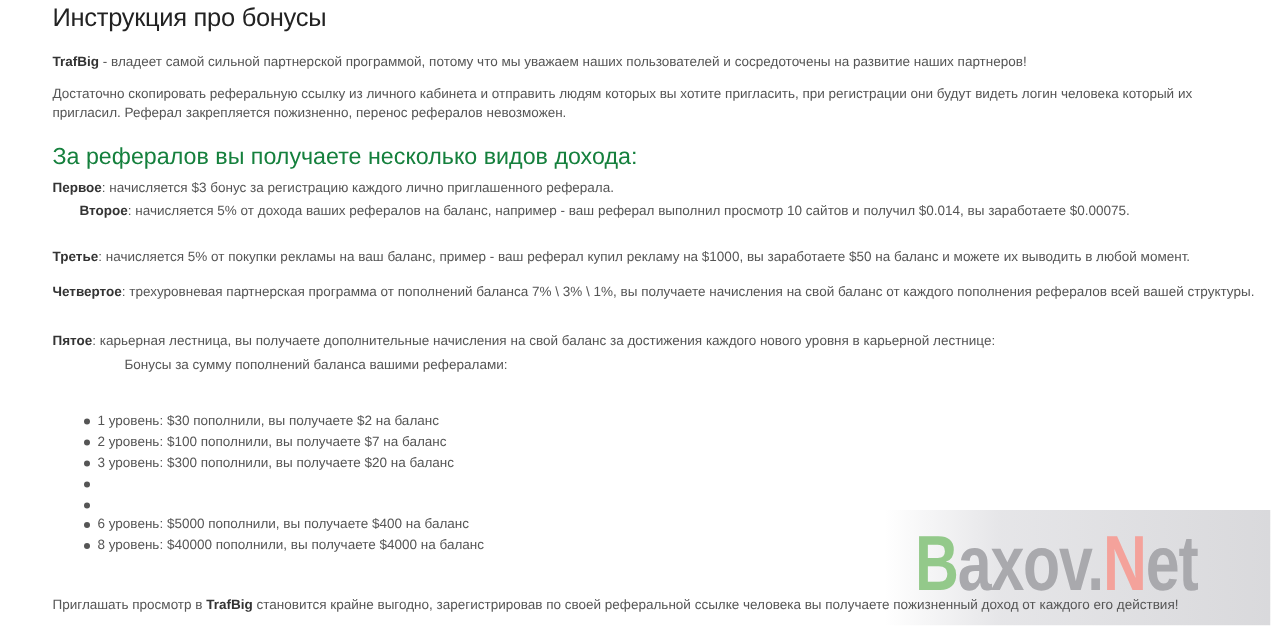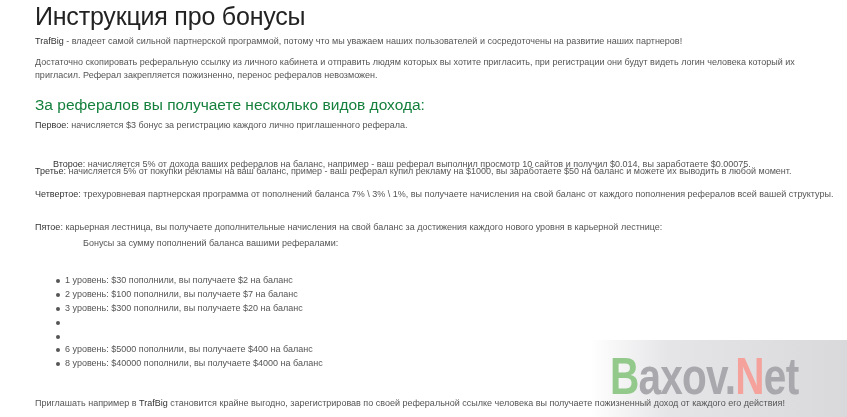--- a/index.html
+++ b/index.html
@@ -18,39 +18,39 @@
     .page {
       position: absolute;
       left: 35px;
       top: 0;
       width: 800px;
     }
     .title {
       position: absolute;
       left: 0;
       top: 2px;
-      font-size: 25px;
+      font-size: 17px;
       font-weight: normal;
       color: #222;
       letter-spacing: -0.2px;
       white-space: nowrap;
       margin: 0;
     }
     .p {
       position: absolute;
       left: 0;
       font-size: 9px;
       line-height: 13px;
       color: #555;
       white-space: nowrap;
       margin: 0;
     }
     .p b {
       color: #333;
-      font-weight: normal;
+      font-weight: bold;
     }
     .h2 {
       position: absolute;
       left: 0;
       top: 96px;
       font-size: 15.5px;
       color: #15803d;
       white-space: nowrap;
       margin: 0;
       font-weight: normal;
@@ -121,21 +121,21 @@
   <p class="p" style="top:56px;">
     <span>Достаточно скопировать реферальную ссылку из личного кабинета и отправить людям которых вы хотите пригласить, при регистрации они будут видеть логин человека который их</span><br>
     <span>пригласил. Реферал закрепляется пожизненно, перенос рефералов невозможен.</span>
   </p>
 
   <h2 class="h2">За рефералов вы получаете несколько видов дохода:</h2>
 
   <p class="p" style="top:119px;">
     <b>Первое</b><span>: начисляется $3 бонус за регистрацию каждого лично приглашенного реферала.</span>
   </p>
-  <p class="p" style="top:158px;padding-left:18px;">
+  <p class="p" style="top:134px;padding-left:18px;">
     <b>Второе</b><span>: начисляется 5% от дохода ваших рефералов на баланс, например - ваш реферал выполнил просмотр 10 сайтов и получил $0.014, вы заработаете $0.00075.</span>
   </p>
   <p class="p" style="top:165px;">
     <b>Третье</b><span>: начисляется 5% от покупки рекламы на ваш баланс, пример - ваш реферал купил рекламу на $1000, вы заработаете $50 на баланс и можете их выводить в любой момент.</span>
   </p>
   <p class="p" style="top:188px;">
     <b>Четвертое</b><span>: трехуровневая партнерская программа от пополнений баланса 7% \ 3% \ 1%, вы получаете начисления на свой баланс от каждого пополнения рефералов всей вашей структуры.</span>
   </p>
   <p class="p" style="top:221px;">
     <b>Пятое</b><span>: карьерная лестница, вы получаете дополнительные начисления на свой баланс за достижения каждого нового уровня в карьерной лестнице:</span>
@@ -153,14 +153,14 @@
     <li><span class="bullet"></span><span>8 уровень: $40000 пополнили, вы получаете $4000 на баланс</span></li>
   </ul>
 </div>
 
 <div class="watermark-panel"></div>
 <div class="watermark">
   <span class="wm-b">B</span><span class="wm-mid">axov.</span><span class="wm-n">N</span><span class="wm-mid">et</span>
 </div>
 
 <p class="p" style="top:397px; left:35px; z-index:2;">
-  <span>Приглашать например в </span><b>TrafBig</b><span> становится крайне выгодно, зарегистрировав по своей реферальной ссылке человека вы получаете пожизненный доход от каждого его действия!</span>
+  <span>Приглашать просмотр в </span><b>TrafBig</b><span> становится крайне выгодно, зарегистрировав по своей реферальной ссылке человека вы получаете пожизненный доход от каждого его действия!</span>
 </p>
 
 </body></html>

